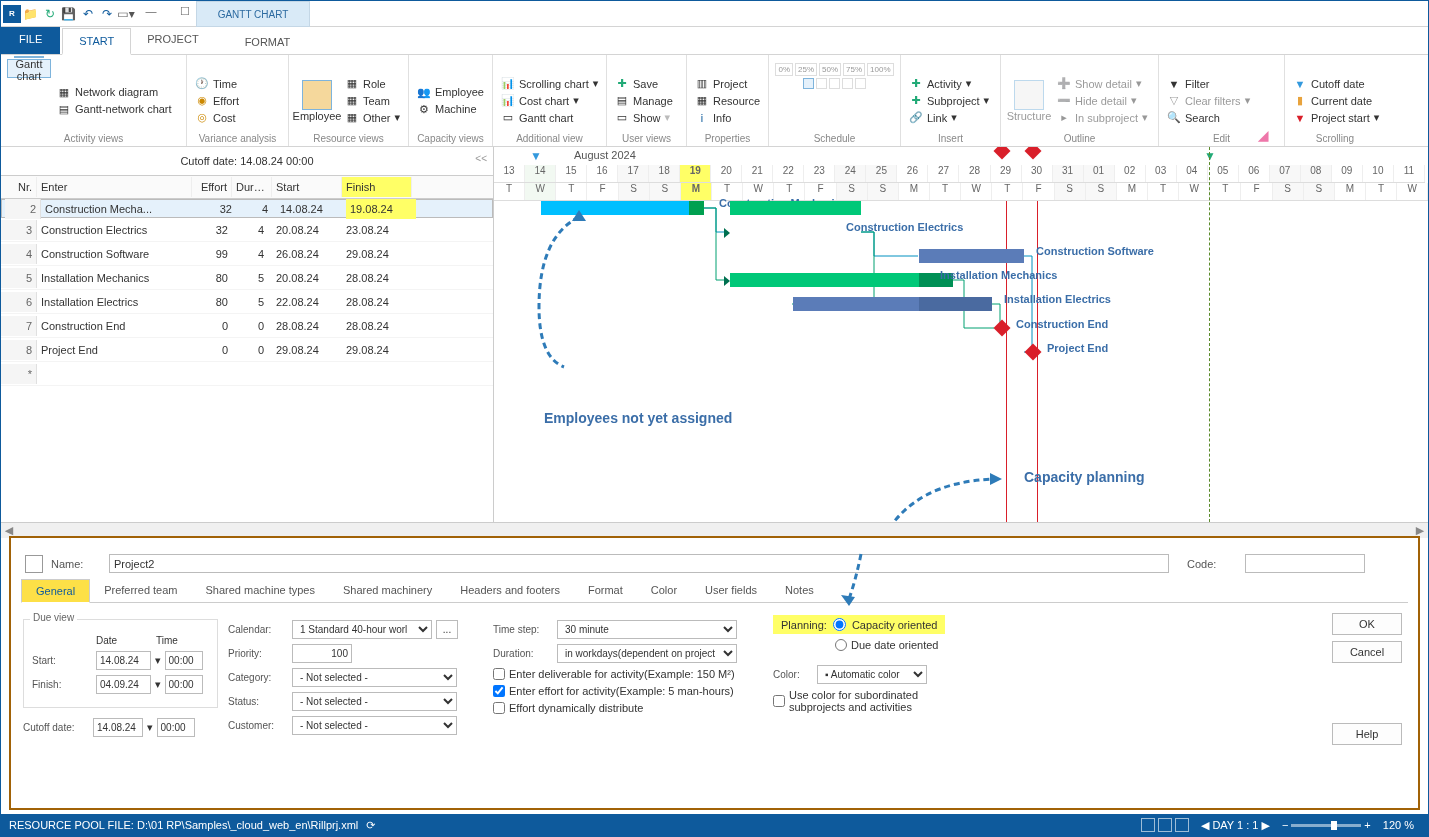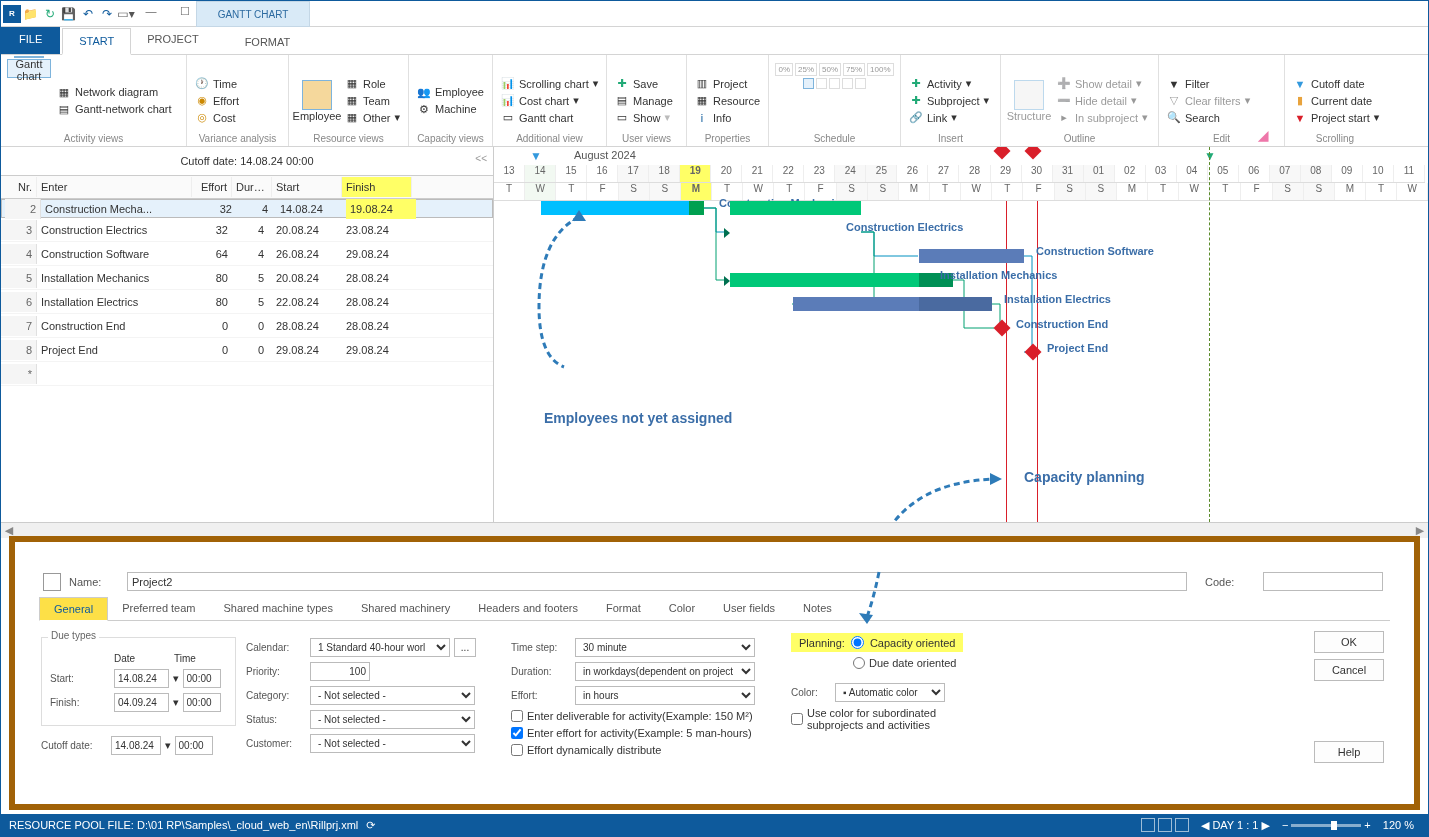--- a/index.html
+++ b/index.html
@@ -60,21 +60,21 @@
 .bar-gr{background:#00c878}
 .bar-bl{background:#5b7cb8}
 .bar-lbl{position:absolute;color:#3b6ea8;font-weight:bold;font-size:11px;white-space:nowrap}
 .milestone{position:absolute;width:12px;height:12px;background:#d91f2a;transform:rotate(45deg)}
 .arrow-tip{position:absolute;width:0;height:0;border-top:5px solid transparent;border-bottom:5px solid transparent;border-left:6px solid #007050}
 .annot{position:absolute;color:#3b6ea8;font-weight:bold;font-size:14px}
 .today-line{position:absolute;top:0;bottom:0;width:0;border-left:1px dashed #5a8a2a}
 .date-line{position:absolute;top:54px;bottom:0;width:0;border-left:1px solid #d91f2a}
 .hscroll{position:absolute;bottom:0;left:0;right:0;height:16px;background:#f0f0f0;border-top:1px solid #ccc;display:flex;align-items:center}
 .hscroll .lbtn{width:16px;text-align:center;color:#888}
-.detail-panel{position:absolute;left:8px;right:8px;top:535px;bottom:26px;border:6px solid #a16207;background:#fff;padding:24px}
+.detail-panel{position:absolute;left:8px;right:8px;top:535px;bottom:26px;border:2px solid #a16207;background:#fff;padding:10px}
 .dp-row{display:flex;align-items:center;gap:8px;margin:6px 4px}
 .dp-row label{width:50px;color:#555}
 .dp-inp{border:1px solid #bbb;padding:2px 4px;height:19px;background:#fff}
 .dp-tabs{display:flex;gap:0;border-bottom:1px solid #ccc;margin:6px 0}
 .dp-tab{padding:5px 14px;color:#555}
 .dp-tab.active{border:1px solid #ccc;border-bottom:1px solid #fff;margin-bottom:-1px;color:#0e5a9c;background:#fde047}
 .dp-body{display:flex;gap:10px;padding:6px 2px;position:relative}
 .fieldset{border:1px solid #ddd;padding:10px 8px 8px;position:relative;margin-top:4px}
 .fieldset>.leg{position:absolute;top:-8px;left:6px;background:#fff;padding:0 3px;font-size:10px;color:#666}
 .frow{display:flex;align-items:center;gap:4px;margin:5px 0}
@@ -346,21 +346,21 @@
           <div class="c-nr">3</div>
           <div class="c-nm">Construction Electrics</div>
           <div class="c-ef">32</div>
           <div class="c-du" style="text-align:right;padding-right:8px">4</div>
           <div class="c-st">20.08.24</div>
           <div class="c-fi">23.08.24</div>
         </div>
         <div class="grow">
           <div class="c-nr">4</div>
           <div class="c-nm">Construction Software</div>
-          <div class="c-ef">64</div>
+          <div class="c-ef">99</div>
           <div class="c-du" style="text-align:right;padding-right:8px">4</div>
           <div class="c-st">26.08.24</div>
           <div class="c-fi">29.08.24</div>
         </div>
         <div class="grow">
           <div class="c-nr">5</div>
           <div class="c-nm">Installation Mechanics</div>
           <div class="c-ef">80</div>
           <div class="c-du" style="text-align:right;padding-right:8px">5</div>
           <div class="c-st">20.08.24</div>
@@ -532,21 +532,21 @@
       <div class="dp-tab">Headers and footers</div>
       <div class="dp-tab">Format</div>
       <div class="dp-tab">Color</div>
       <div class="dp-tab">User fields</div>
       <div class="dp-tab">Notes</div>
     </div>
   <div class="dp-body">
 
     <div style="width:195px">
       <div class="fieldset">
-        <div class="leg">Due types</div>
+        <div class="leg">Due view</div>
         <div class="frow">
             <span class="lab"></span>
             <span style="width:56px;font-size:10px">Date</span>
             <span style="font-size:10px">Time</span>
           </div>
         <div class="frow">
             <span class="lab">Start:</span>
             <input class="sel" style="width: 55px;" value="14.08.24">
             <span>▾</span>
             <input class="sel" style="width: 38px;" value="00:00">
@@ -591,24 +591,20 @@
     </div>
 
     <div style="width:270px">
       <div class="frow">
           <span class="lab">Time step:</span>
           <select class="sel" style="width:180px"><option>30 minute</option></select>
         </div>
       <div class="frow">
           <span class="lab">Duration:</span>
           <select class="sel" style="width:180px"><option>in workdays(dependent on project c</option></select>
-        </div>
-      <div class="frow">
-          <span class="lab">Effort:</span>
-          <select class="sel" style="width:180px"><option>in hours</option></select>
         </div>
       <div class="chk">
           <input type="checkbox" style="">
           <span>Enter deliverable for activity(Example: 150 M²)</span>
         </div>
       <div class="chk">
           <input type="checkbox" checked="" style="">
           <span>Enter effort for activity(Example: 5 man-hours)</span>
         </div>
       <div class="chk">

